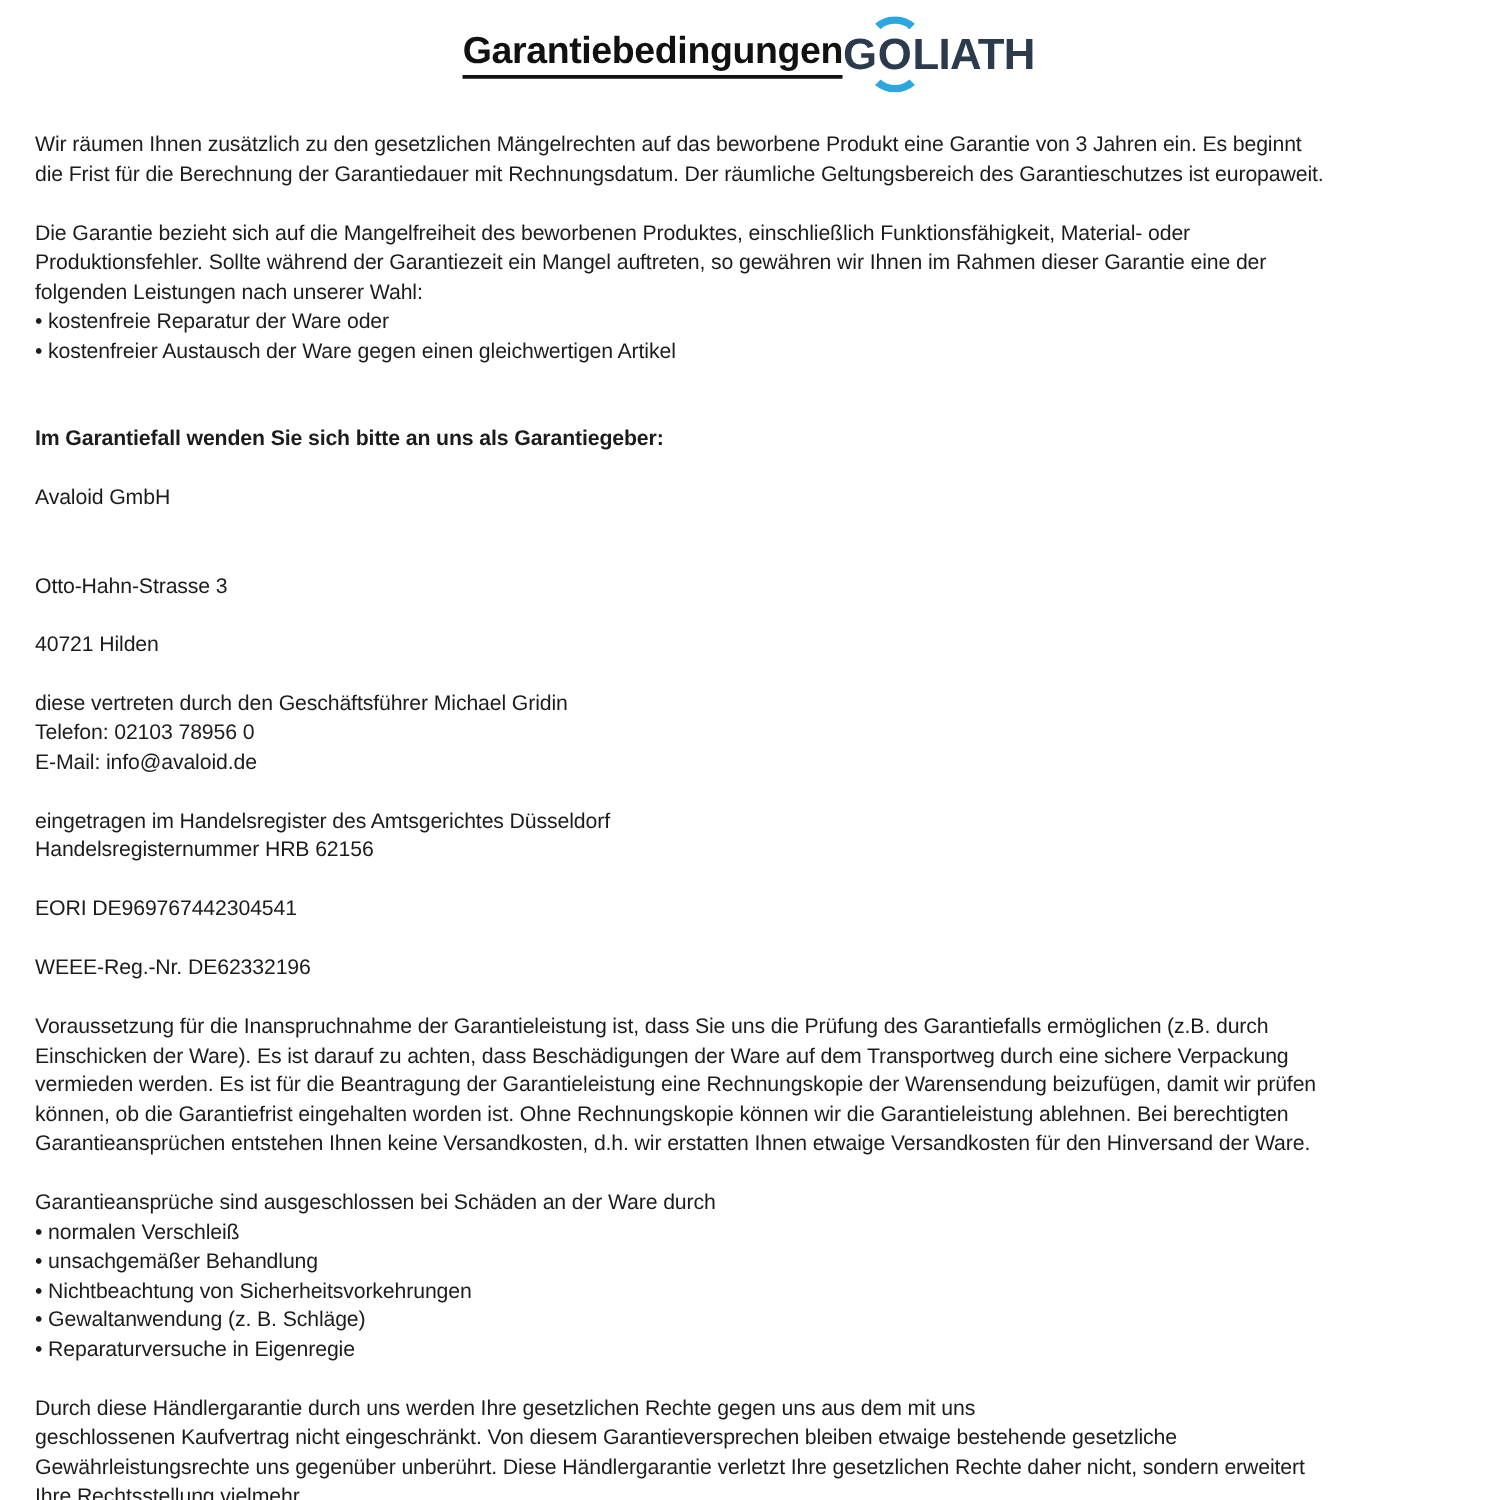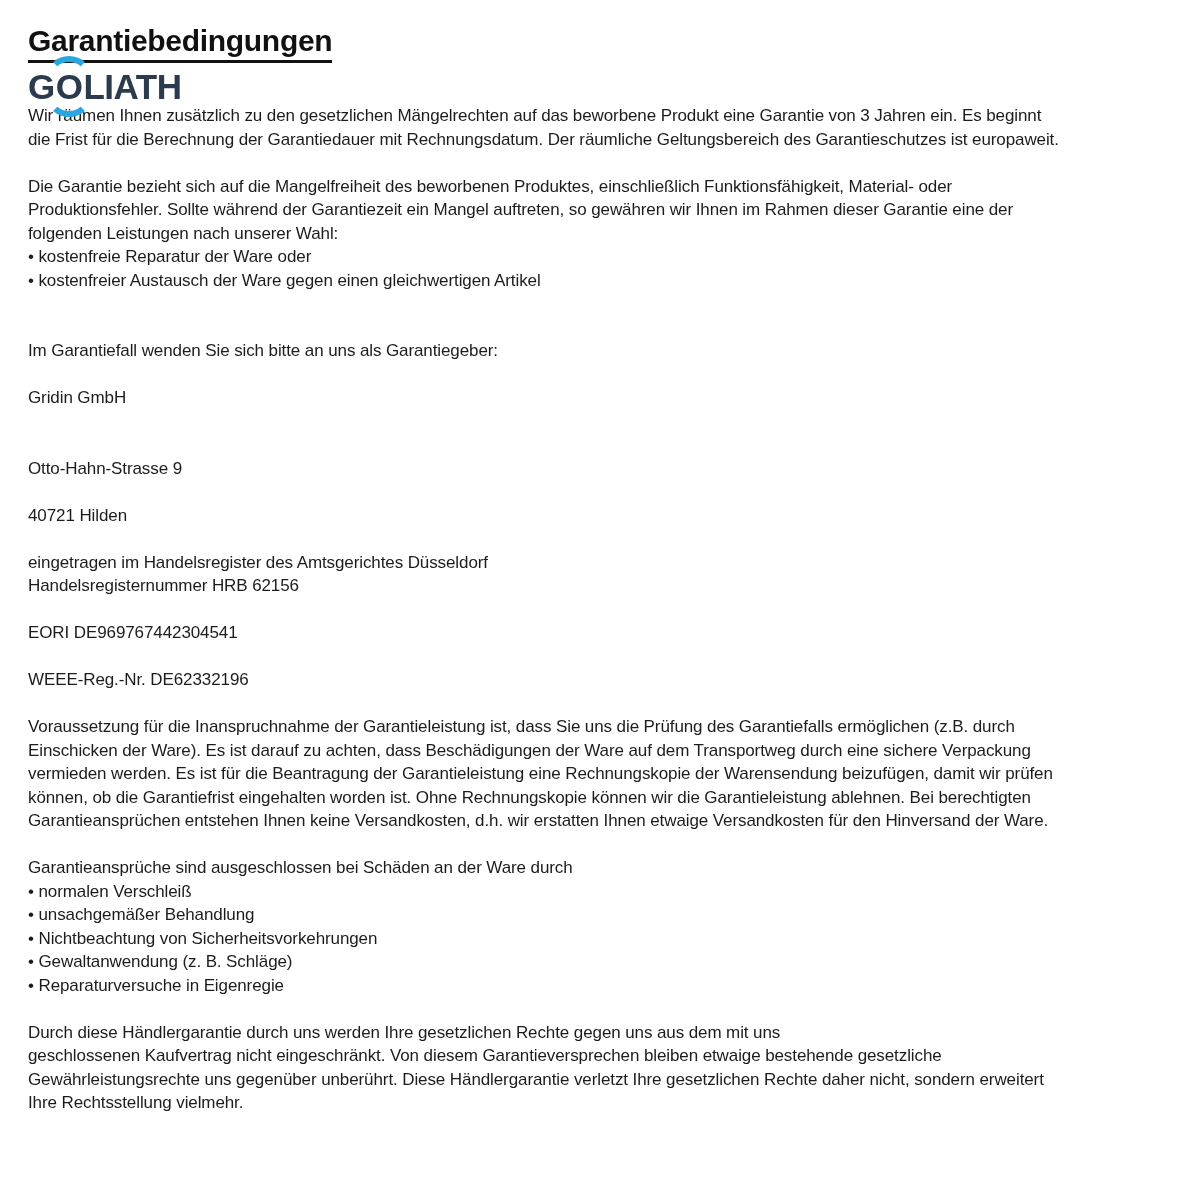--- a/index.html
+++ b/index.html
@@ -10,24 +10,23 @@
     height: 1200px;
     background: #ffffff;
     font-family: "Liberation Sans", "DejaVu Sans", sans-serif;
     color: #1a1a1a;
     padding: 20px 28px 0 28px;
     overflow: hidden;
   }
   
   .header {
     display: flex;
-    justify-content: flex-start;
+    justify-content: center;
     align-items: flex-start;
     height: 64px;
-    flex-direction: column;
   }
   .doc-title {
     font-size: 30px;
     font-weight: 800;
     letter-spacing: -0.3px;
     color: #111111;
     border-bottom: 3px solid #111111;
     padding-bottom: 3px;
     display: inline-block;
     line-height: 1.1;
@@ -64,21 +63,21 @@
   
   .body {
     margin-top: 12px;
     font-size: 17px;
     line-height: 23.5px;
     letter-spacing: -0.1px;
     color: #1c1c1c;
   }
   .para { white-space: pre-line; margin-bottom: 23.5px; margin-top: 20px; }
   .para:last-child { margin-bottom: 0; }
-  .bold-line { font-weight: 400; }
+  .bold-line { font-weight: 700; }
 </style>
 </head>
 <body>
 
 <div class="page">
 
   <div class="header">
     <h1 class="doc-title">Garantiebedingungen</h1>
 
     <div class="logo" aria-label="GOLIATH logo" style="color: rgb(43, 58, 77);">
@@ -98,27 +97,30 @@
 die Frist für die Berechnung der Garantiedauer mit Rechnungsdatum. Der räumliche Geltungsbereich des Garantieschutzes ist europaweit.</div>
 
     <div class="para">Die Garantie bezieht sich auf die Mangelfreiheit des beworbenen Produktes, einschließlich Funktionsfähigkeit, Material- oder
 Produktionsfehler. Sollte während der Garantiezeit ein Mangel auftreten, so gewähren wir Ihnen im Rahmen dieser Garantie eine der
 folgenden Leistungen nach unserer Wahl:
 • kostenfreie Reparatur der Ware oder
 • kostenfreier Austausch der Ware gegen einen gleichwertigen Artikel</div>
 
     <div class="para">
       <div class="bold-line">Im Garantiefall wenden Sie sich bitte an uns als Garantiegeber:</div>
-      <div>Gridin GmbH</div>
+      <div>Avaloid GmbH</div>
     </div>
 
-    <div class="para">Otto-Hahn-Strasse 9</div>
+    <div class="para">Otto-Hahn-Strasse 3</div>
 
     <div class="para">40721 Hilden</div>
 
+    <div class="para">diese vertreten durch den Geschäftsführer Michael Gridin
+Telefon: 02103 78956 0
+E-Mail: info@avaloid.de</div>
 
     <div class="para">eingetragen im Handelsregister des Amtsgerichtes Düsseldorf
 Handelsregisternummer HRB 62156</div>
 
     <div class="para">EORI DE969767442304541</div>
 
     <div class="para">WEEE-Reg.-Nr. DE62332196</div>
 
 
     <div class="para">Voraussetzung für die Inanspruchnahme der Garantieleistung ist, dass Sie uns die Prüfung des Garantiefalls ermöglichen (z.B. durch

